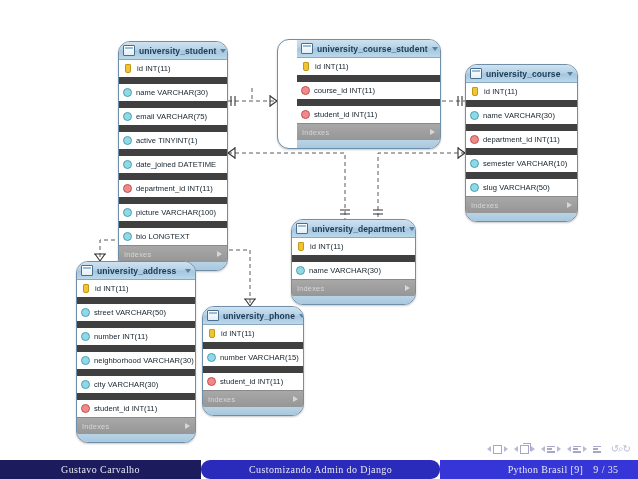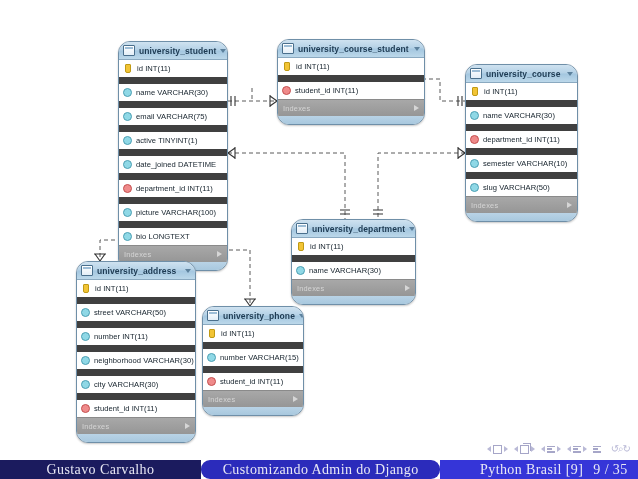--- a/index.html
+++ b/index.html
@@ -222,21 +222,21 @@
   }
 
   
   #footer {
     position: absolute;
     left: 0;
     bottom: 0;
     width: 638px;
     height: 19px;
     display: flex;
-    font-size: 14px;
+    font-size: 10px;
   }
   .foot-cell {
     display: flex;
     align-items: center;
     justify-content: center;
     color: #e8e8f5;
     font-family: "Liberation Serif", serif;
     letter-spacing: 0.4px;
     white-space: nowrap;
   }
@@ -335,30 +335,34 @@
             <span class="mk mk-col"></span>
             <span class="fld-label">bio LONGTEXT</span>
           </div>
         </div>
         <div class="er-indexes">
           <span class="idx-label">Indexes</span>
           <span class="idx-arrow"></span>
         </div>
         <div class="er-foot"></div>
       </div>
-      <div class="er-table" style="left: 277px; top: 39px; width: 148px;">
+      <div class="er-table" style="left: 277px; top: 39px; width: 164px; padding-left: 19px;">
         <div class="er-header">
           <span class="tbl-icon"></span>
           <span class="er-title">university_course_student</span>
           <span class="caret"></span>
         </div>
         <div class="er-fields">
           <div class="er-field">
             <span class="mk mk-pk"></span>
             <span class="fld-label">id INT(11)</span>
+          </div>
+          <div class="er-field">
+            <span class="mk mk-fk"></span>
+            <span class="fld-label">course_id INT(11)</span>
           </div>
           <div class="er-field">
             <span class="mk mk-fk"></span>
             <span class="fld-label">student_id INT(11)</span>
           </div>
         </div>
         <div class="er-indexes">
           <span class="idx-label">Indexes</span>
           <span class="idx-arrow"></span>
         </div>

